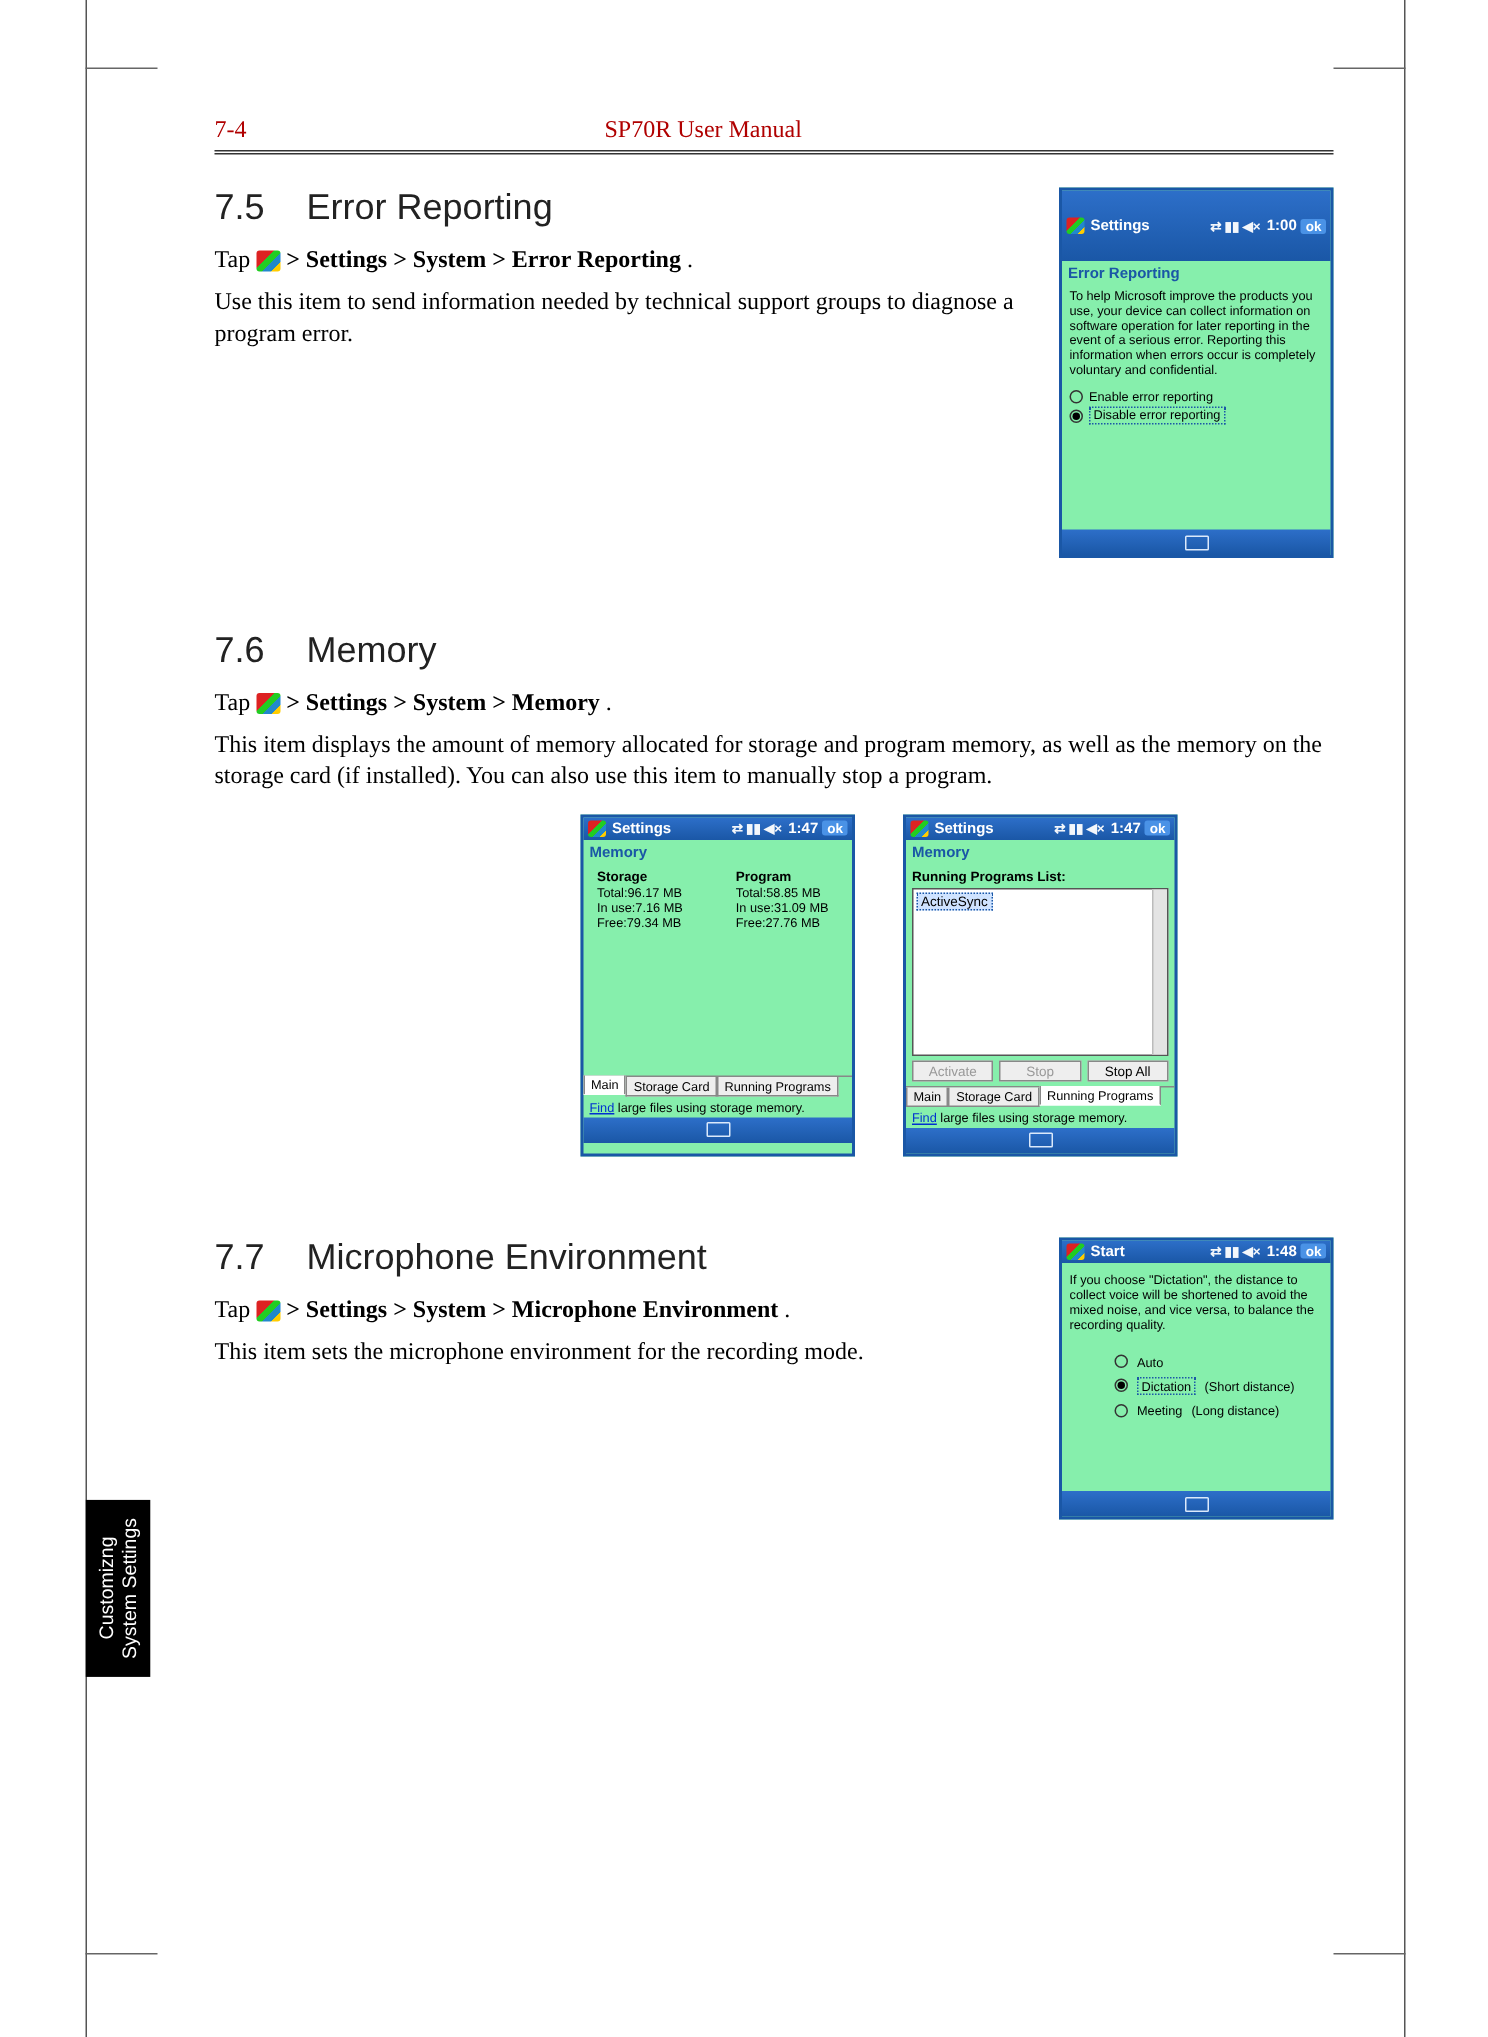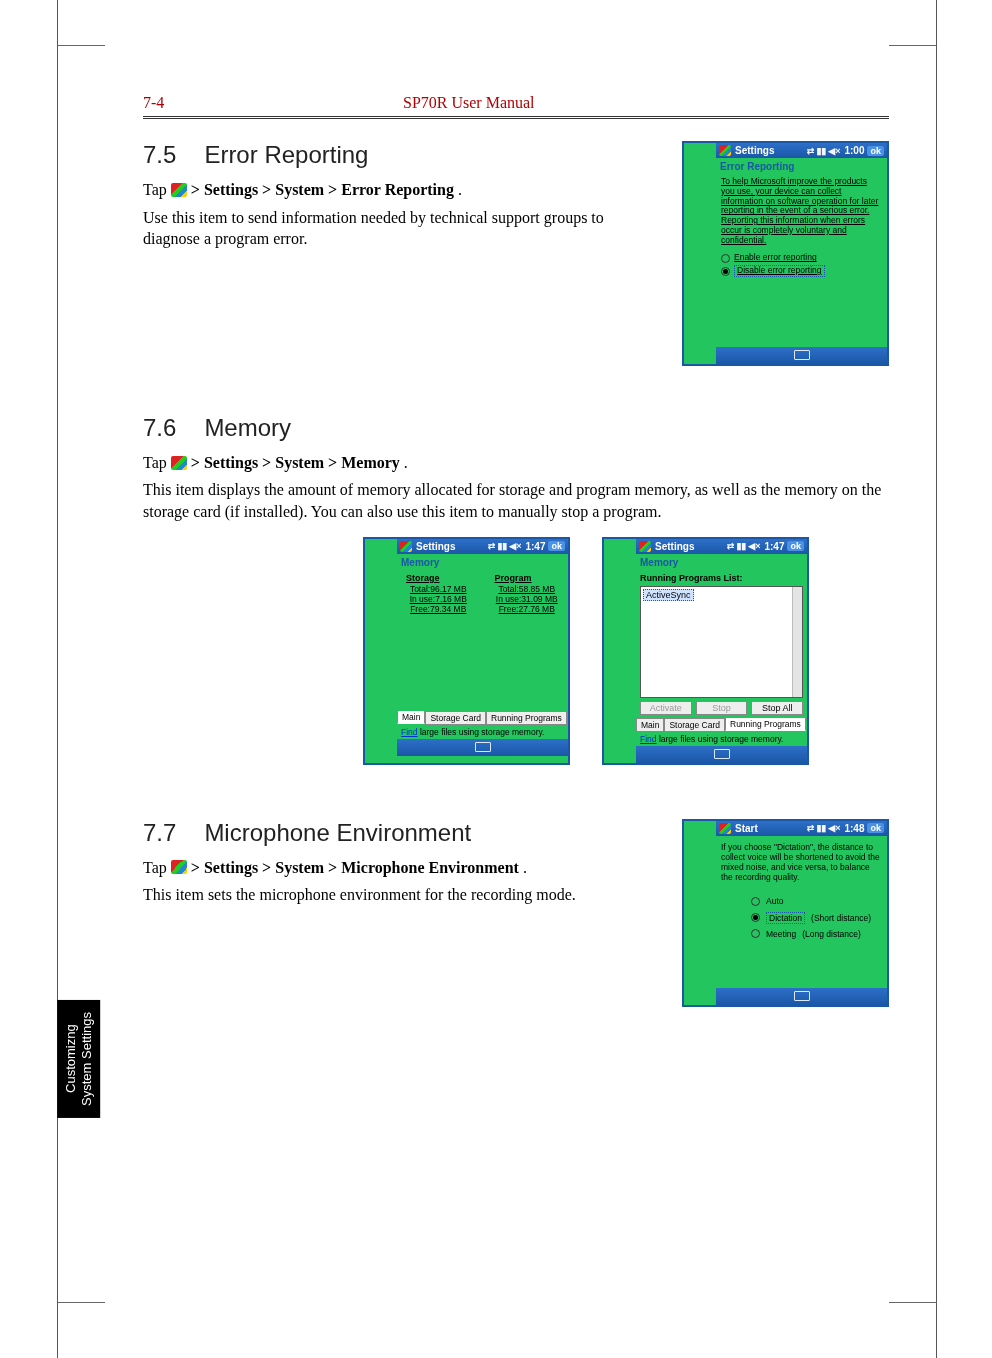--- a/index.html
+++ b/index.html
@@ -20,21 +20,21 @@
     border-left: 1px solid #555;
     border-right: 1px solid #555;
   }
   .notch-top-left { position:absolute; left:57px; top:45px; width:48px; height:1px; background:#666;}
   .notch-top-right{ position:absolute; right:55px; top:45px; width:48px; height:1px; background:#666;}
   .notch-bot-left { position:absolute; left:57px; bottom:55px; width:48px; height:1px; background:#666;}
   .notch-bot-right{ position:absolute; right:55px; bottom:55px; width:48px; height:1px; background:#666;}
   .content {
     position: absolute;
     left: 143px;
-    top: 94px;
+    top: 78px;
     width: 746px;
   }
   .header-row {
     display: flex;
     font-size: 16px;
     padding-bottom: 4px;
   }
   .page-num { color:#b00000; width: 260px;}
   .manual-title { color:#b00000; }
   .dbl-rule { border-bottom: 3px double #333; margin-bottom: 22px; }
@@ -45,54 +45,54 @@
   .tap-line { display:flex; align-items:center; gap:4px; margin-bottom:6px;}
   .flag-icon {
     width: 16px; height: 14px;
     background:
       linear-gradient(135deg,#d22 0 40%, #2c2 0 60%, #28c 0 80%, #fc0 0 100%);
     display:inline-block; border-radius:2px;
   }
   .section-block { display:flex; gap:22px; margin-bottom: 48px;}
   .left-col { flex:1; }
   .screenshot {
-    width: 207px; background:#22c55e; border:2px solid #1a57a6;
-    font-family: Tahoma, Arial, sans-serif; font-size:9px; color:#000;padding-left:32px;
+    width: 183px; background:#86efac; border:2px solid #1a57a6;
+    font-family: Tahoma, Arial, sans-serif; font-size:9px; color:#000;
   }
   .ss-titlebar {
     background: linear-gradient(#2d6fc9,#1a57a6);
     color:#fff; display:flex; align-items:center;
     padding:2px 3px; font-weight:bold; font-size:10px;
   }
   .ss-titlebar .tspacer{flex:1;}
   .ss-titlebar .tico { font-size:9px; margin:0 1px; opacity:.95;}
   .ss-ok { background:#4a92e6; color:#fff; padding:0 3px; border-radius:2px; font-size:9px;text-align:center;}
   .ss-subtitle { color:#1a57a6; font-weight:bold; padding:3px 4px; font-size:10px;}
-  .ss-body { padding:2px 5px 4px 5px; font-size:8.5px; line-height:1.15; min-height:110px;text-decoration:underline;}
+  .ss-body { padding:2px 5px 4px 5px; font-size:8.5px; line-height:1.15; min-height:110px;}
   .ss-bottombar { background: linear-gradient(#2d6fc9,#1a57a6); height:17px; display:flex; align-items:center; justify-content:center;}
   .ss-kbd { width:16px; height:10px; border:1px solid #dbe9fb; border-radius:1px;}
   .ss-radio-row { display:flex; align-items:center; gap:4px; margin:2px 0;}
   .ss-radio { width:9px;height:9px;border:1px solid #333;border-radius:50%; display:flex;align-items:center;justify-content:center;}
   .ss-radio.sel::after{content:"";width:5px;height:5px;background:#000;border-radius:50%;}
   .ss-dotbox { border:1px dotted #1a57a6; padding:0 2px;}
   .ss-tabs { display:flex; border-top:1px solid #888; font-size:8.5px;}
   .ss-tab { border:1px solid #888; border-top:none; padding:1px 4px; background:#eee;}
   .ss-tab.active { background:#fff; border-bottom:1px solid #fff; position:relative; top:-1px;}
   .ss-findrow { padding:2px 4px; font-size:8.5px;}
   .ss-findrow .lnk{ color:#0030d0; text-decoration:underline;}
   .ss-listbox { border:1px solid #555; height:112px; margin:3px 4px; padding:2px; background:#fff; position:relative;}
   .ss-listbox .scroll { position:absolute; right:0; top:0; bottom:0; width:10px; background:#e4e4e4; border-left:1px solid #bbb;}
   .ss-listbox .selrow { background:#cfe3ff; border:1px dotted #1a57a6; display:inline-block; padding:0 2px;}
   .ss-btnrow { display:flex; gap:4px; padding:0 4px 3px 4px;}
   .ss-btn { flex:1; border:1px solid #888; background:#eee; text-align:center; padding:1px 0;}
   .ss-btn.disabled{ color:#999;}
   .mem-grid { display:flex; gap:24px; padding:0 4px;}
   .mem-col { flex:1;}
   .mem-col h5{ font-size:9px; font-weight:bold; margin-bottom:2px;}
-  .mem-col .r{ display:flex; justify-content:center; font-size:8.5px;}
+  .mem-col .r{ display:flex; justify-content:flex-start; font-size:8.5px;}
   .side-tab {
     position:absolute; left:57px; top:1000px;
     background:#000; color:#fff;
     writing-mode: vertical-rl; transform: rotate(180deg);
     font-family: Arial, sans-serif; font-size:13px;
     padding: 12px 6px;
     text-align:center; line-height:1.2;
   }
   .twoshots { display:flex; gap:32px; justify-content:center; margin:14px 0 14px 140px;}
   .mic-body { padding:6px 5px 4px 5px; font-size:8.5px; line-height:1.2; }
@@ -138,21 +138,21 @@
     </div>
 
     <div class="screenshot">
       <div class="ss-titlebar">
         <span class="flag-icon" style="width:12px;height:11px;"></span>
         <span style="margin-left:4px">Settings</span>
         <span class="tspacer"></span>
         <span class="tico">⇄</span>
         <span class="tico">▮▮</span>
         <span class="tico">◀×</span>
-        <span style="margin:0 3px;">1:00</span>
+        <span style="margin:16px 3px;">1:00</span>
         <span class="ss-ok">ok</span>
       </div>
       <div class="ss-subtitle">Error Reporting</div>
       <div class="ss-body">
         <div style="margin-bottom:8px;">To help Microsoft improve the products you use, your device can collect information on software operation for later reporting in the event of a serious error. Reporting this information when errors occur is completely voluntary and confidential.</div>
         <div class="ss-radio-row">
           <span class="ss-radio"></span>
             <span>Enable error reporting</span>
         </div>
         <div class="ss-radio-row">

